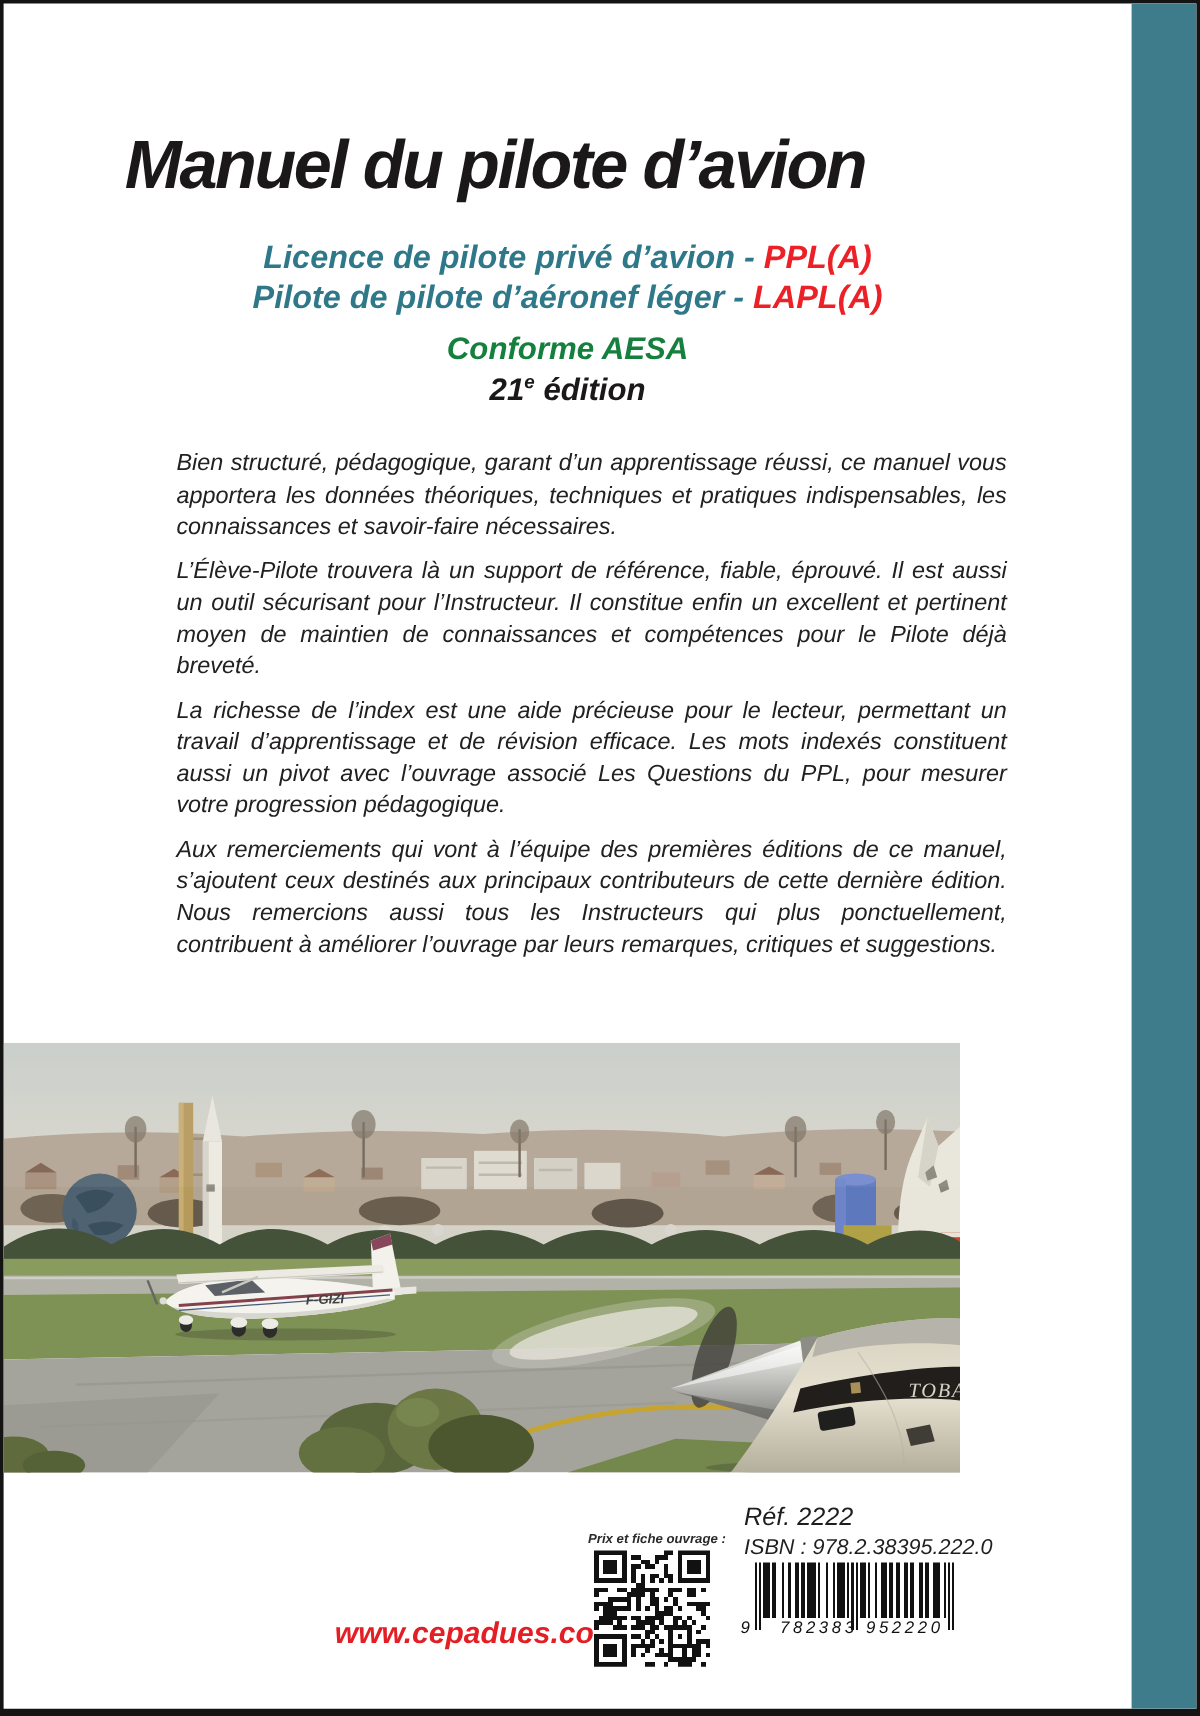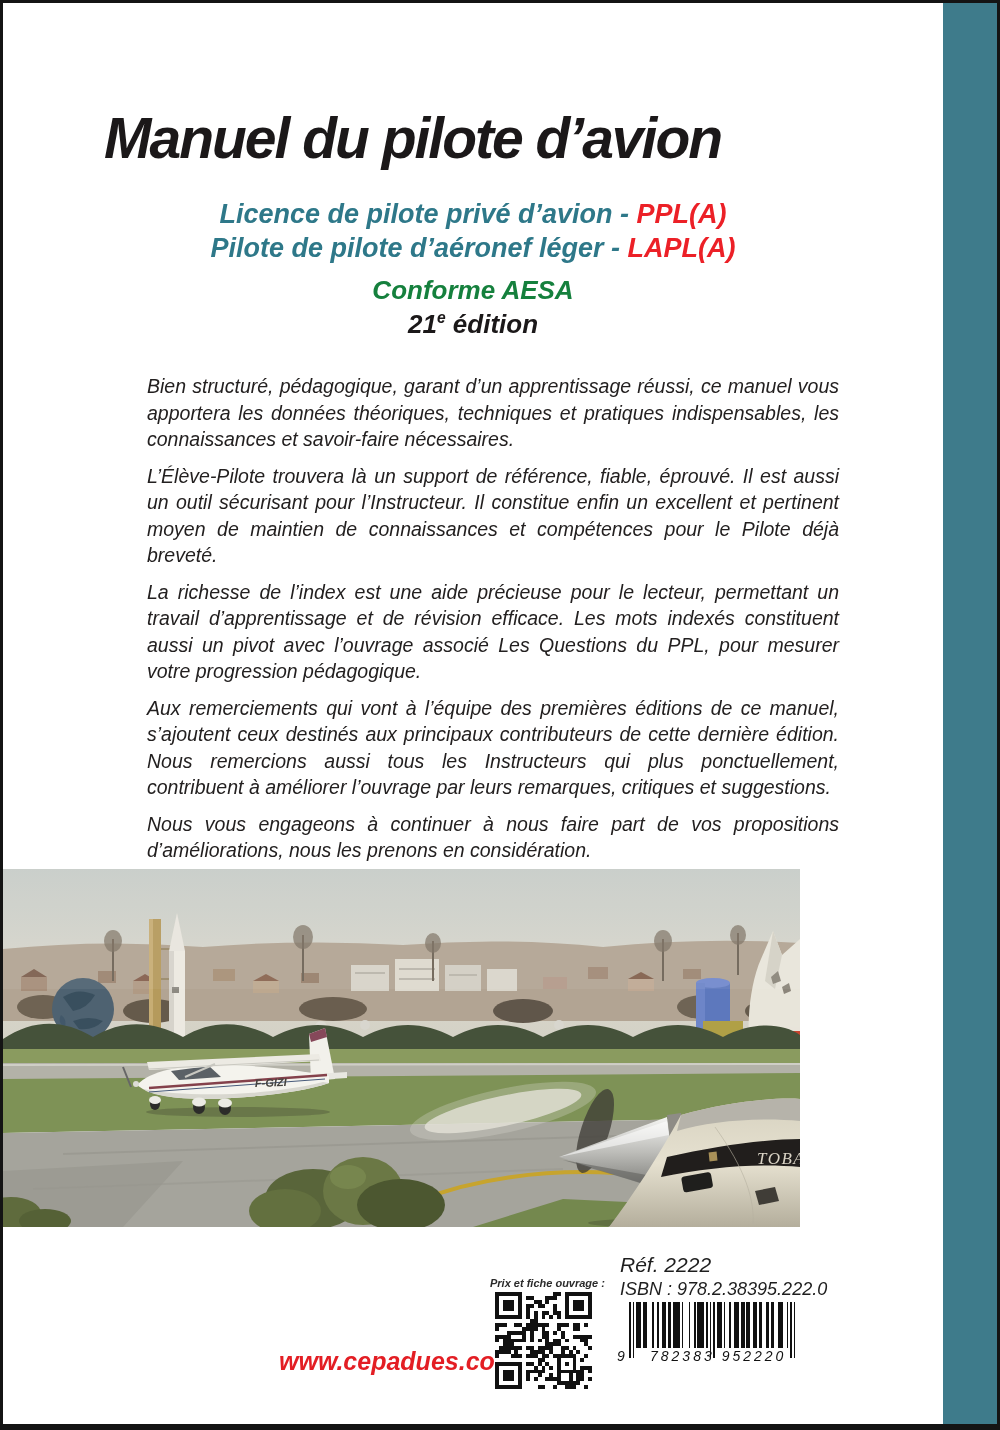--- a/index.html
+++ b/index.html
@@ -77,21 +77,20 @@
   <div class="centerzone edition">
     <span>21</span><sup>e</sup>
     <span>édition</span>
   </div>
 
   <div class="bodytext">
     <p>Bien structuré, pédagogique, garant d’un apprentissage réussi, ce manuel vous apportera les données théoriques, techniques et pratiques indispensables, les connaissances et savoir-faire nécessaires.</p>
     <p>L’Élève-Pilote trouvera là un support de référence, fiable, éprouvé. Il est aussi un outil sécurisant pour l’Instructeur. Il constitue enfin un excellent et pertinent moyen de maintien de connaissances et compétences pour le Pilote déjà breveté.</p>
     <p>La richesse de l’index est une aide précieuse pour le lecteur, permettant un travail d’apprentissage et de révision efficace. Les mots indexés constituent aussi un pivot avec l’ouvrage associé Les Questions du PPL, pour mesurer votre progression pédagogique.</p>
     <p>Aux remerciements qui vont à l’équipe des premières éditions de ce manuel, s’ajoutent ceux destinés aux principaux contributeurs de cette dernière édition. Nous remercions aussi tous les Instructeurs qui plus ponctuellement, contribuent à améliorer l’ouvrage par leurs remarques, critiques et suggestions.</p>
-    <p>Nous vous engageons à continuer à nous faire part de vos propositions d’améliorations, nous les prenons en considération.</p>
   </div>
 
   <div class="photo-wrap">
     <svg viewBox="0 0 797 358">
       <defs>
         <linearGradient id="sky" x1="0" y1="0" x2="0" y2="1">
           <stop offset="0" stop-color="#c7cdc8"></stop>
           <stop offset="0.6" stop-color="#d9d6cb"></stop>
           <stop offset="1" stop-color="#d3d1c5"></stop>
         </linearGradient>

